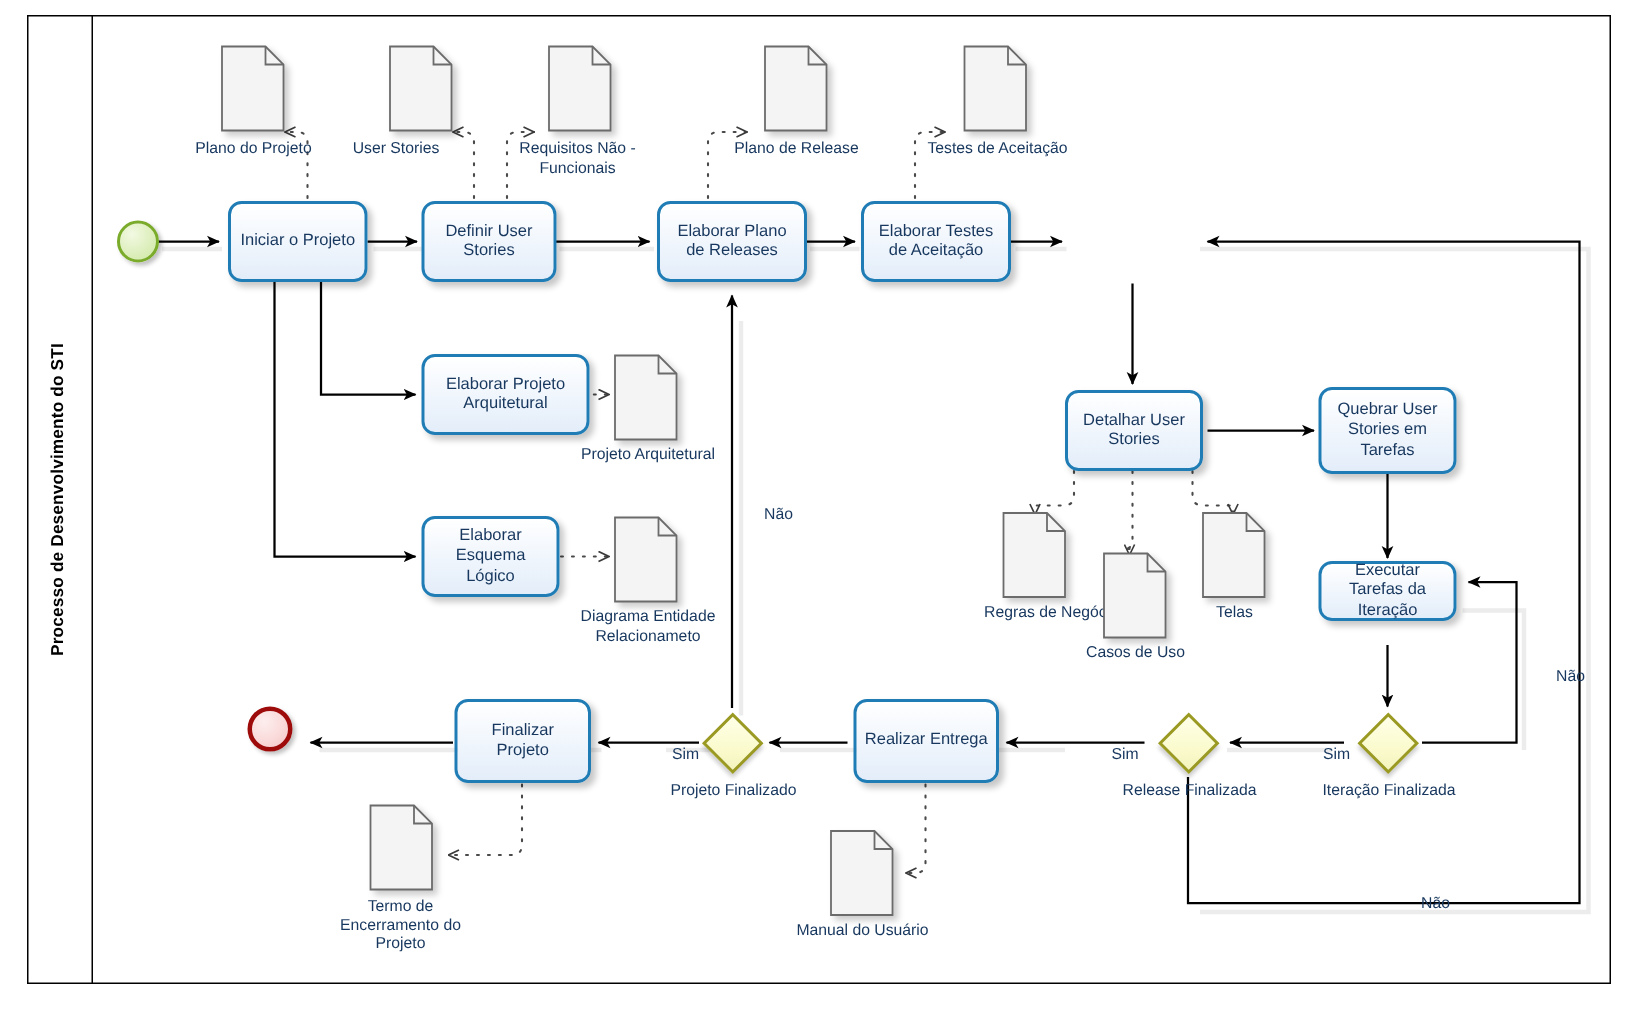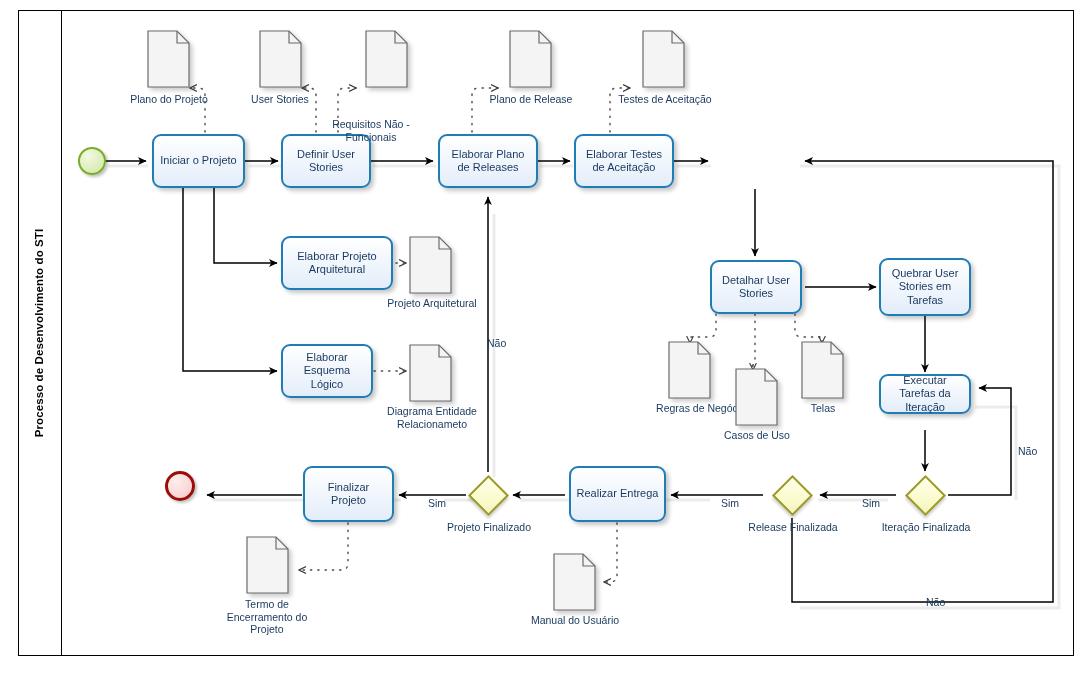--- a/index.html
+++ b/index.html
@@ -35,21 +35,21 @@
       background:linear-gradient(to bottom right,#ffffe8 0%,#fbfbd0 55%,#f4f4bd 100%);
       border:2px solid #9a9a22;transform:rotate(45deg);
       box-shadow:2px 2px 3px rgba(0,0,0,.2);}
 
   
   .doc{position:absolute;box-sizing:border-box;}
   .doc svg{display:block;filter:drop-shadow(3px 3px 2px rgba(0,0,0,.20));}
 
   
   .lbl{position:absolute;text-align:center;color:#17375e;font-size:10.5px;line-height:12.5px;}
-  .lbl-flow{position:absolute;text-align:left;color:#17375e;font-size:10.5px;line-height:12px;}
+  .lbl-flow{position:absolute;text-align:center;color:#17375e;font-size:10.5px;line-height:12px;padding-left:12px;}
 
   
   #wires{position:absolute;left:0;top:0;width:1092px;height:680px;pointer-events:none;}
   .sf{fill:none;stroke:#000000;stroke-width:1.5;}
   .assoc{fill:none;stroke:#4a4a4a;stroke-width:1.4;stroke-dasharray:1.3 6;stroke-linecap:round;}
   .ghost{fill:none;stroke:#e9e9e9;stroke-width:3;}
 </style>
 </head>
 <body>
 
@@ -194,31 +194,31 @@
   <div class="lbl" style="left:122px;top:93px;width:94px;">
     <span>Plano do Projeto</span>
   </div>
 
   <div class="doc" style="left:259px;top:30px;">
     <svg width="43" height="58" viewBox="0 0 43 58">
         <path d="M1,1 H30 L42,13 V57 H1 Z" fill="#f4f4f4" stroke="#6b6b6b" stroke-width="1.2"></path>
         <path d="M30,1 V13 H42" fill="none" stroke="#6b6b6b" stroke-width="1.2"></path>
       </svg>
   </div>
-  <div class="lbl" style="left:233px;top:93px;width:94px;">
+  <div class="lbl" style="left:217px;top:93px;width:94px;">
     <span>User Stories</span>
   </div>
 
   <div class="doc" style="left:365px;top:30px;">
     <svg width="43" height="58" viewBox="0 0 43 58">
         <path d="M1,1 H30 L42,13 V57 H1 Z" fill="#f4f4f4" stroke="#6b6b6b" stroke-width="1.2"></path>
         <path d="M30,1 V13 H42" fill="none" stroke="#6b6b6b" stroke-width="1.2"></path>
       </svg>
   </div>
-  <div class="lbl" style="left:323px;top:93px;width:96px;margin-top:25px;">
+  <div class="lbl" style="left:337px;top:93px;width:96px;">
     <span>Requisitos Não -Funcionais</span>
   </div>
 
   <div class="doc" style="left:509px;top:30px;">
     <svg width="43" height="58" viewBox="0 0 43 58">
         <path d="M1,1 H30 L42,13 V57 H1 Z" fill="#f4f4f4" stroke="#6b6b6b" stroke-width="1.2"></path>
         <path d="M30,1 V13 H42" fill="none" stroke="#6b6b6b" stroke-width="1.2"></path>
       </svg>
   </div>
   <div class="lbl" style="left:484px;top:93px;width:94px;">

